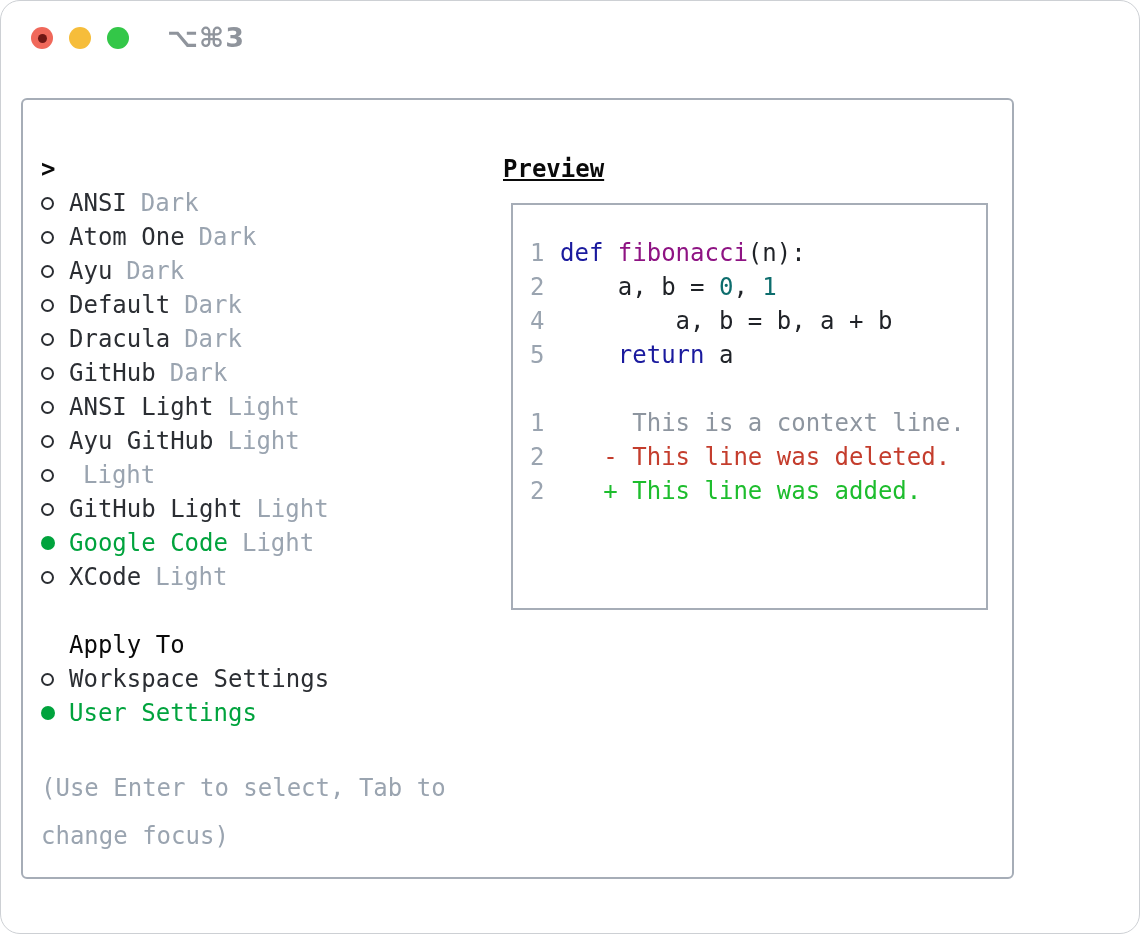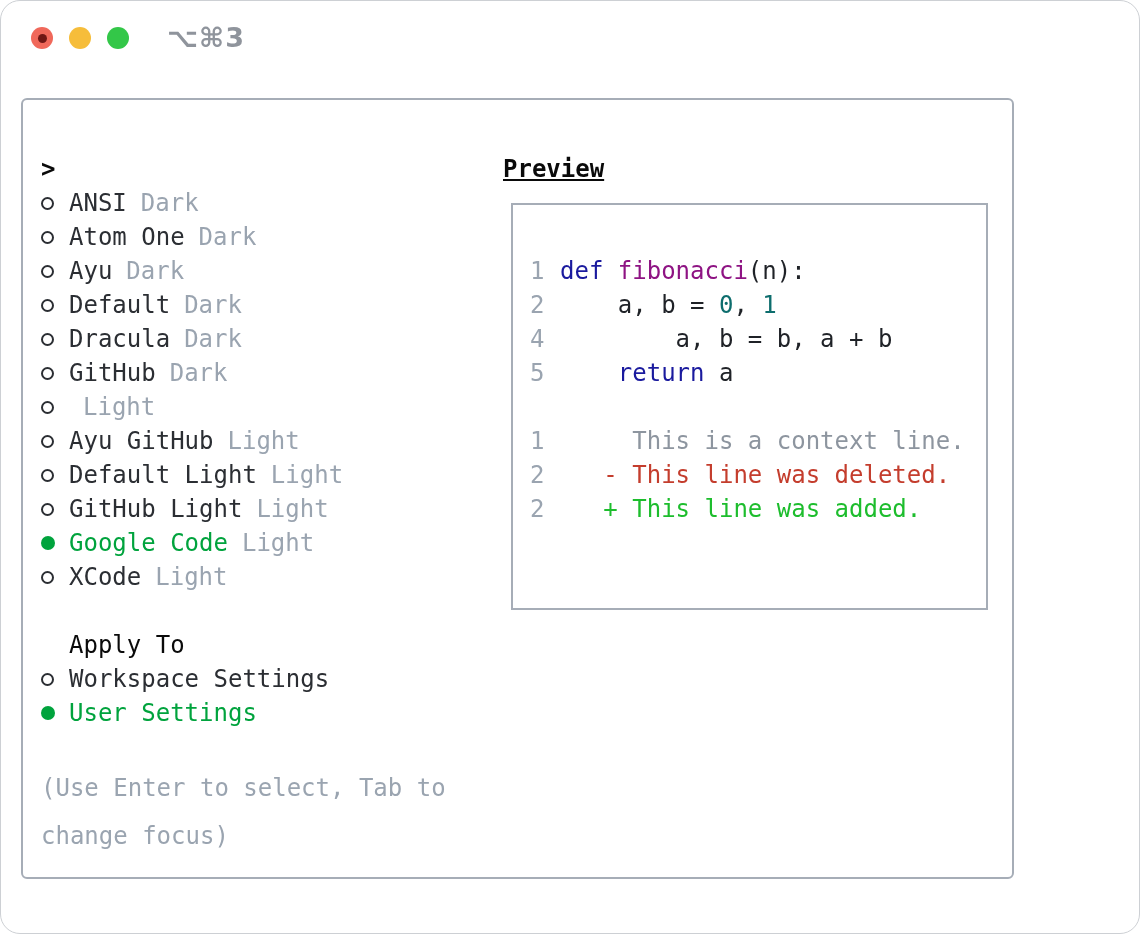--- a/index.html
+++ b/index.html
@@ -33,21 +33,21 @@
   .dotfill{width:14px;height:14px;border-radius:50%;background:var(--green);}
   .tname{color:var(--text);}
   .tvariant{color:var(--muted);margin-left:14px;}
   .row.selected .tname{color:var(--green);}
   .spacer{height:34px;}
   .help{font-size:24px;line-height:48px;color:var(--muted);width:436px;white-space:normal;}
   
   .pheader{position:absolute;left:480px;top:52px;height:34px;line-height:34px;font-size:24px;text-decoration:underline;}
   .pbox{
     position:absolute;left:488px;top:103px;width:477px;height:407px;box-sizing:border-box;
-    border:2px solid var(--border);padding:49px 0 0 17px;background:#fff;overflow:hidden;
+    border:2px solid var(--border);padding:31px 0 0 17px;background:#fff;overflow:hidden;
   }
   .cline{height:34px;line-height:34px;font-size:24px;white-space:pre;}
   .lineno{display:inline-block;width:30px;color:var(--muted);}
   .tok-pln{color:var(--pln);}
   .tok-kw{color:var(--kw);}
   .tok-fn{color:var(--fn);}
   .tok-num{color:var(--num);}
   .diff-ctx{color:var(--ctx_gray);}
   .diff-del{color:var(--del_red);margin-top:37px;}
   .diff-add{color:var(--add_green);}
@@ -73,23 +73,23 @@
         <span class="marker prompt">&gt;</span>
       </div>
 
       <div id="theme-list">
           <div class="row"><span class="marker"><span class="ring"></span></span><span class="tname">ANSI</span><span class="tvariant">Dark</span></div>
           <div class="row"><span class="marker"><span class="ring"></span></span><span class="tname">Atom One</span><span class="tvariant">Dark</span></div>
           <div class="row"><span class="marker"><span class="ring"></span></span><span class="tname">Ayu</span><span class="tvariant">Dark</span></div>
           <div class="row"><span class="marker"><span class="ring"></span></span><span class="tname">Default</span><span class="tvariant">Dark</span></div>
           <div class="row"><span class="marker"><span class="ring"></span></span><span class="tname">Dracula</span><span class="tvariant">Dark</span></div>
           <div class="row"><span class="marker"><span class="ring"></span></span><span class="tname">GitHub</span><span class="tvariant">Dark</span></div>
+          <div class="row"><span class="marker"><span class="ring"></span></span><span class="tname">ANSI Light</span><span class="tvariant">Light</span></div>
+          <div class="row"><span class="marker"><span class="ring"></span></span><span class="tname">Ayu GitHub</span><span class="tvariant">Light</span></div>
           <div class="row"><span class="marker"><span class="ring"></span></span><span class="tvariant">Light</span></div>
-          <div class="row"><span class="marker"><span class="ring"></span></span><span class="tname">Ayu GitHub</span><span class="tvariant">Light</span></div>
-          <div class="row"><span class="marker"><span class="ring"></span></span><span class="tname">Default Light</span><span class="tvariant">Light</span></div>
           <div class="row"><span class="marker"><span class="ring"></span></span><span class="tname">GitHub Light</span><span class="tvariant">Light</span></div>
           <div class="row selected"><span class="marker"><span class="dotfill"></span></span><span class="tname">Google Code</span><span class="tvariant">Light</span></div>
           <div class="row"><span class="marker"><span class="ring"></span></span><span class="tname">XCode</span><span class="tvariant">Light</span></div>
         </div>
 
       <div class="spacer"></div>
 
       <div class="row">
         <span class="marker"></span>
         <span class="h2">Apply To</span>

